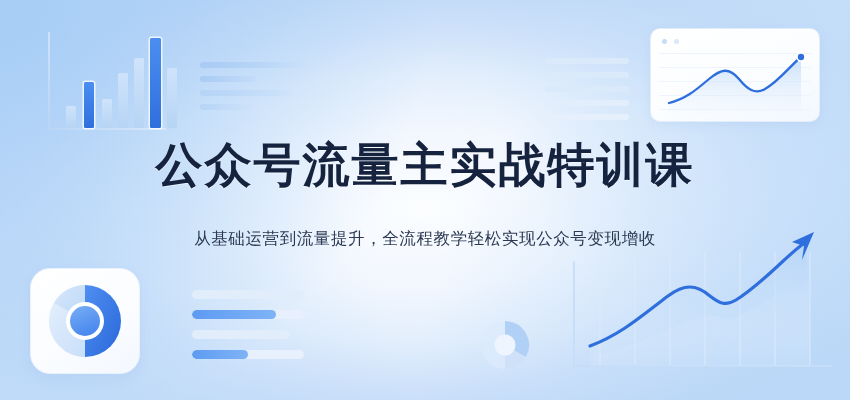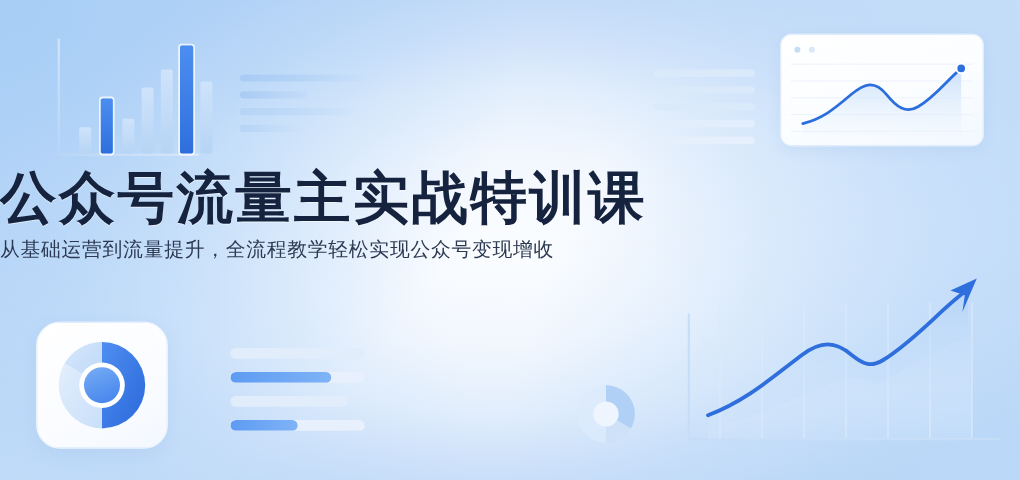--- a/index.html
+++ b/index.html
@@ -17,29 +17,29 @@
     content:"";position:absolute;inset:0;pointer-events:none;
     background:
       radial-gradient(circle at 0% 0%, rgba(166,205,246,.95) 0%, rgba(166,205,246,0) 46%),
       radial-gradient(circle at 100% 0%, rgba(198,223,250,.8) 0%, rgba(198,223,250,0) 40%),
       radial-gradient(circle at 0% 100%, rgba(196,222,250,.75) 0%, rgba(196,222,250,0) 42%),
       radial-gradient(circle at 100% 100%, rgba(186,216,248,.85) 0%, rgba(186,216,248,0) 46%);
   }
 
   
   .center-wrap{
-    position:absolute;left:0;right:0;top:138px;z-index:6;
+    position:absolute;left:0;right:0;top:138px;text-align:center;z-index:6;
   }
   .title{
     font-size:47px;font-weight:bold;letter-spacing:2px;color:#16233f;
     line-height:1.16;white-space:nowrap;
     text-shadow:0 1px 0 rgba(255,255,255,.55);
   }
   .subtitle{
-    margin-top:4px;font-size:16.5px;color:#2b3952;letter-spacing:.6px;
+    margin-top:35px;font-size:16.5px;color:#2b3952;letter-spacing:.6px;
     white-space:nowrap;font-weight:normal;
   }
 
   
   .decor{position:absolute;z-index:2;}
 
   
   #barchart{left:48px;top:32px;width:118px;height:98px;}
   #barchart .axis-y{position:absolute;left:0;top:0;width:2px;height:96px;background:linear-gradient(#cfe2fa,#b9d5f5);border-radius:2px;}
   #barchart .axis-x{position:absolute;left:0;bottom:0;height:2px;width:118px;background:linear-gradient(90deg,#b9d5f5,#d8e8fc);border-radius:2px;}

